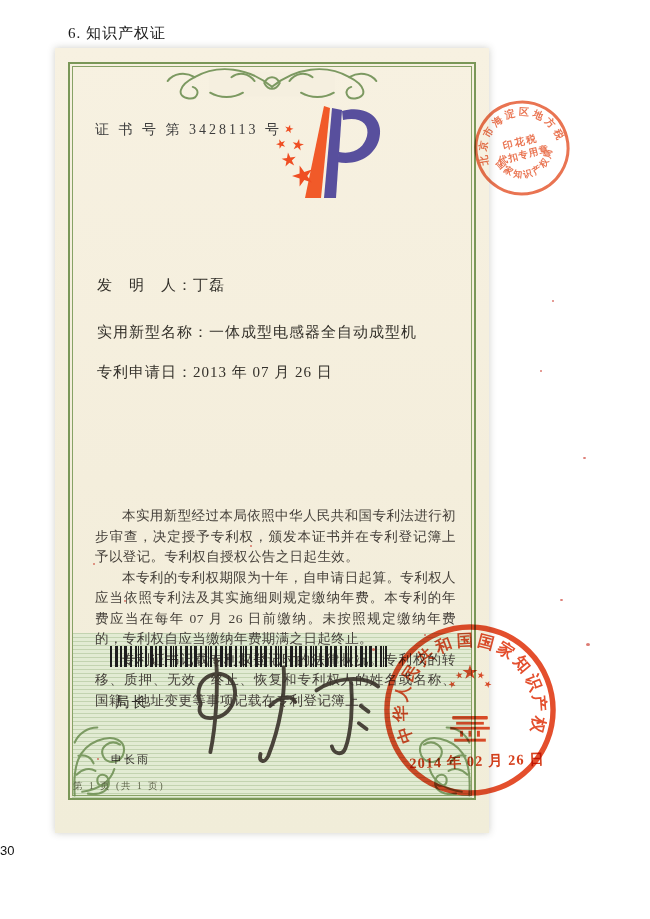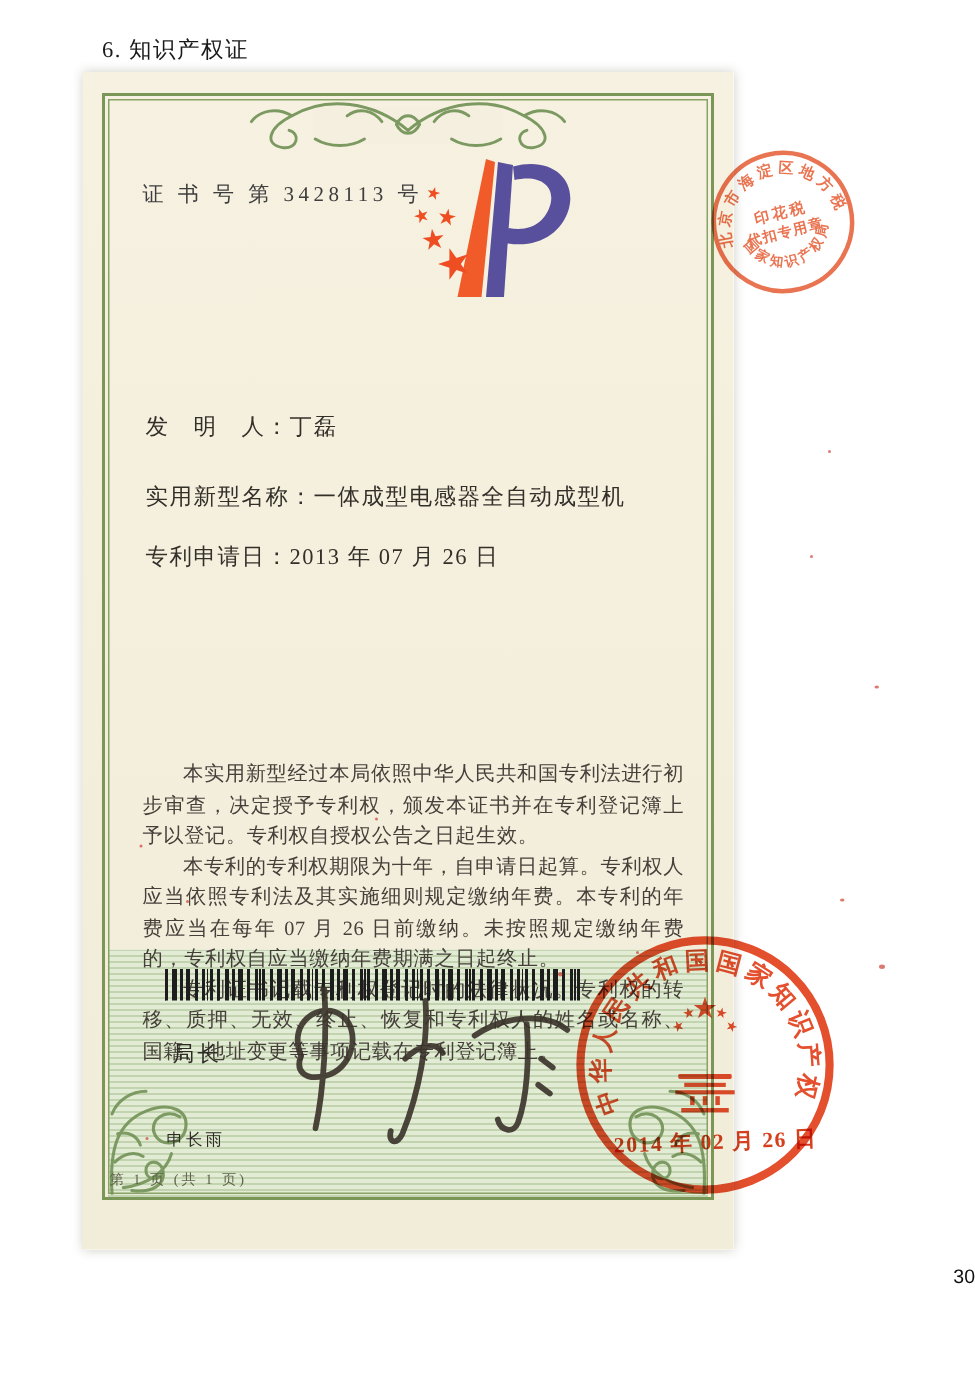--- a/index.html
+++ b/index.html
@@ -1,19 +1,19 @@
 <!DOCTYPE html>
 <html><head>
 <meta charset="utf-8">
 <style>
   html,body{margin:0;padding:0;background:#ffffff;}
   .page{position:relative;width:650px;height:919px;background:#ffffff;overflow:hidden;
         font-family:"Liberation Serif","DejaVu Serif",serif;color:#222;}
   .section-label{position:absolute;left:68px;top:24px;font-size:15px;letter-spacing:1px;color:#1a1a1a;}
-  .page-number{position:absolute;left:0;top:843px;width:650px;text-align:right;
+  .page-number{position:absolute;left:0;top:843px;width:650px;text-align:left;
                font-size:13px;font-family:"Liberation Sans","DejaVu Sans",sans-serif;color:#111;}
 
   .certificate{position:absolute;left:55px;top:48px;width:434px;height:785px;
                background:linear-gradient(180deg,#f7f1e1 0%,#f4eedc 55%,#f1edd9 100%);
                box-shadow:0 0 7px rgba(60,60,40,.25);}
   .frame{position:absolute;left:13px;right:13px;top:14px;bottom:33px;border:2px solid #7a9758;}
   .frame-inner{position:absolute;inset:2px;border:1px solid #88a266;}
 
   .green-zone{position:absolute;left:17px;right:17px;top:585px;bottom:35px;
               background-color:#e2ebd3;

